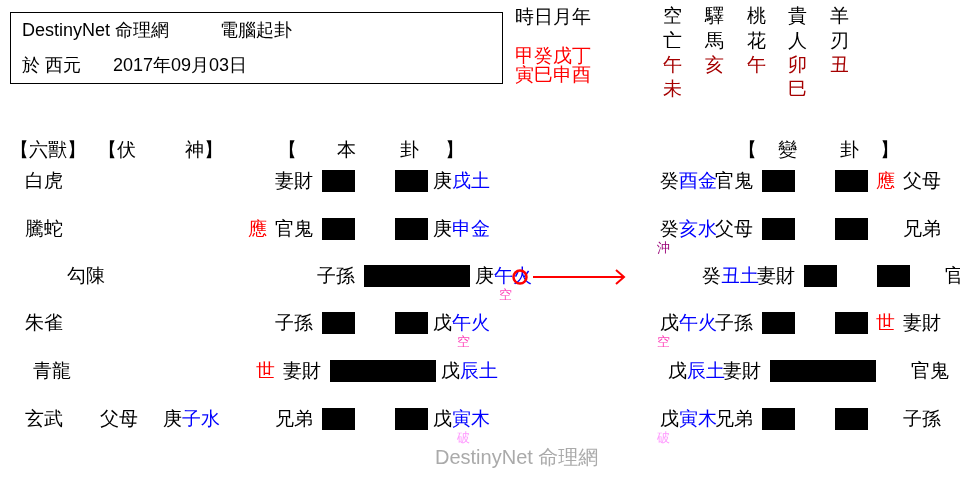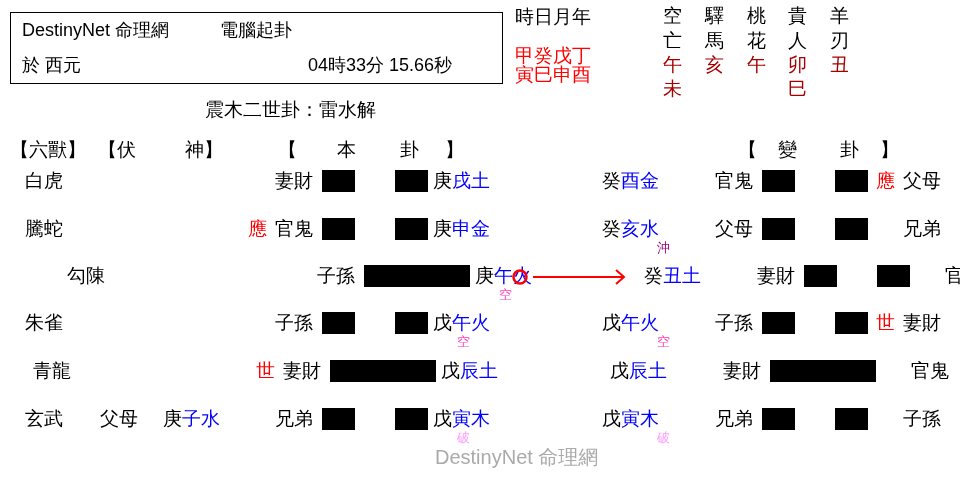--- a/index.html
+++ b/index.html
@@ -23,34 +23,34 @@
   .bar { position:absolute; top:0; width:106px; height:22px; }
   .bar .seg { position:absolute; top:0; height:22px; width:33px; background:#000; }
   .bar .seg.l { left:0; }
   .bar .seg.r { right:0; }
   .bar[data-type="yang"] .seg.l { width:106px; }
   
   .c-beast { left:25px; } .c-fsrel { left:100px; } .c-fsnj { left:163px; }
   .c-mark { left:248px; } .c-rel { left:275px; } .c-bar { left:322px; }
   .c-nj { left:433px; } .c-note { left:457px; }
   
-  .r-nj { left:602px; } .r-note { left:657px; } .r-rel { left:715px; }
+  .r-nj { left:660px; } .r-note { left:657px; } .r-rel { left:715px; }
   .r-bar { left:762px; } .r-mark { left:876px; } .r-rel2 { left:903px; }
   .wm { color:#aaaaaa; font-size:20px; }
 </style>
 </head>
 <body>
 
 <div id="page">
 
   <div class="hbox"></div>
   <span class="abs hdr-text" style="left:22px;top:19px;">DestinyNet 命理網</span>
   <span class="abs hdr-text" style="left:220px;top:19px;">電腦起卦</span>
   <span class="abs hdr-text" style="left:22px;top:54px;">於 西元</span>
-  <span class="abs hdr-text" style="left:308px;top:54px;">04時33分 15.66秒</span>
+  <span class="abs hdr-text" style="left:113px;top:54px;">2017年09月03日</span>
 
   <span class="abs" style="left:515px;top:6px;">時日月年</span>
   <span class="abs red" style="left:515px;top:47px;line-height:18px;">甲癸戊丁</span>
   <span class="abs red" style="left:515px;top:66px;line-height:18px;">寅巳申酉</span>
 
   <div>
     <span class="abs" style="left:663px;top:5px;">空</span>
     <span class="abs" style="left:663px;top:30px;">亡</span>
     <span class="abs dred" style="left:663px;top:54px;">午</span>
     <span class="abs dred" style="left:663px;top:78px;">未</span>
@@ -66,21 +66,20 @@
     <span class="abs" style="left:788px;top:5px;">貴</span>
     <span class="abs" style="left:788px;top:30px;">人</span>
     <span class="abs dred" style="left:788px;top:54px;">卯</span>
     <span class="abs dred" style="left:788px;top:78px;">巳</span>
 
     <span class="abs" style="left:830px;top:5px;">羊</span>
     <span class="abs" style="left:830px;top:30px;">刃</span>
     <span class="abs dred" style="left:830px;top:54px;">丑</span>
   </div>
 
-  <span class="abs" style="left:205px;top:99px;">震木二世卦：雷水解</span>
 
   <div>
     <span class="abs" style="left:10px;top:139px;">【六獸】</span>
     <span class="abs" style="left:98px;top:139px;">【伏</span>
     <span class="abs" style="left:185px;top:139px;">神】</span>
     <span class="abs" style="left:278px;top:139px;">【</span>
     <span class="abs" style="left:337px;top:139px;">本</span>
     <span class="abs" style="left:400px;top:139px;">卦</span>
     <span class="abs" style="left:445px;top:139px;">】</span>
     <span class="abs" style="left:738px;top:139px;">【</span>

